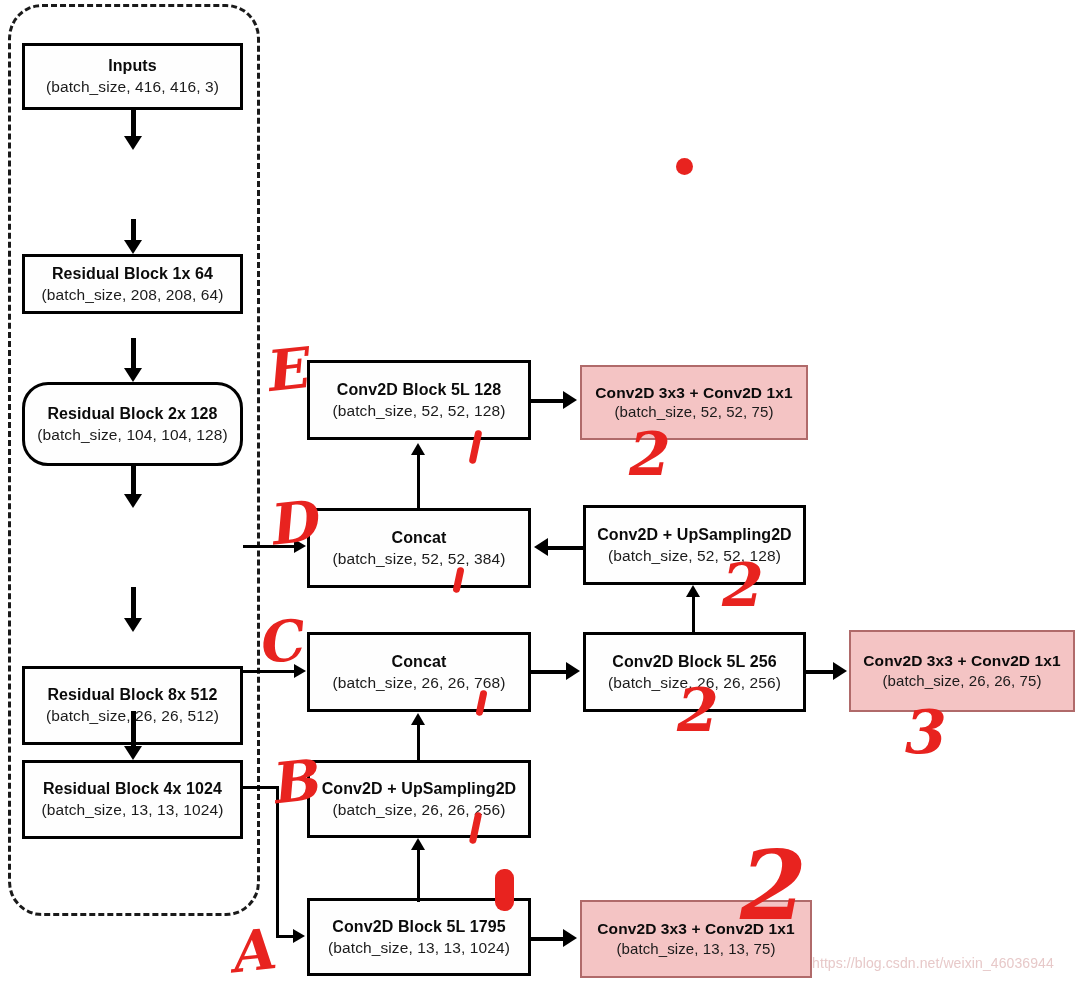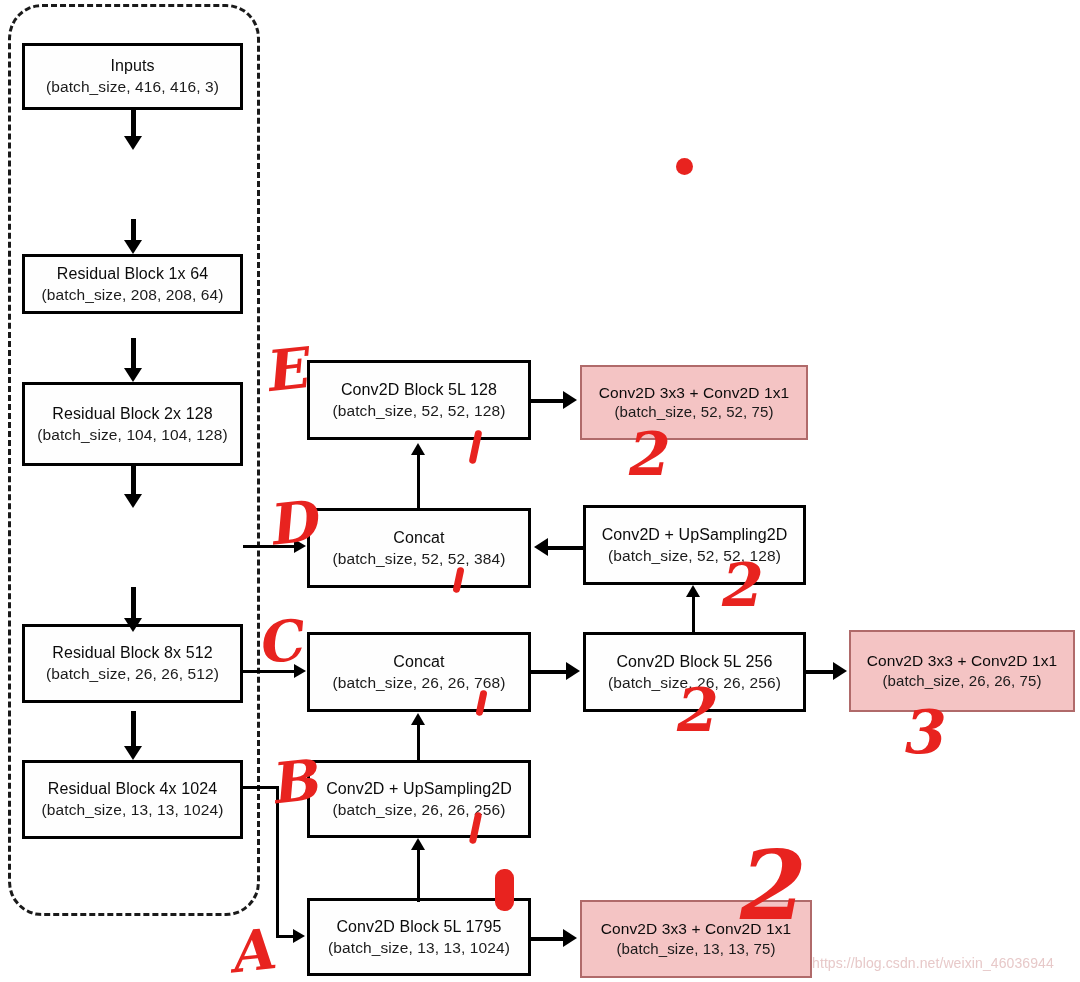--- a/index.html
+++ b/index.html
@@ -44,21 +44,21 @@
     display: flex;
     flex-direction: column;
     align-items: center;
     justify-content: center;
     text-align: center;
     padding: 2px 4px;
     line-height: 1.25;
   }
   .node .ttl {
     font-size: 16px;
-    font-weight: normal;
+    font-weight: bold;
     color: #0b0b0b;
     white-space: nowrap;
     letter-spacing: .1px;
   }
   .node .sub {
     font-size: 15.5px;
     font-weight: 400;
     color: #1b1b1b;
     white-space: nowrap;
     margin-top: 1px;
@@ -173,27 +173,27 @@
     <div class="ttl">Inputs</div>
     <div class="sub">(batch_size, 416, 416, 3)</div>
   </div>
 
 
   <div class="node" style="left:22px; top:254px; width:221px; height:60px;">
     <div class="ttl">Residual Block 1x  64</div>
     <div class="sub">(batch_size, 208, 208, 64)</div>
   </div>
 
-  <div class="node" style="left:22px; top:382px; width:221px; height:84px;">
+  <div class="node" style="left:22px; top:382px; width:221px; height:84px;border-radius:26px;">
     <div class="ttl">Residual Block 2x  128</div>
     <div class="sub">(batch_size, 104, 104, 128)</div>
   </div>
 
 
-  <div class="node" style="left:22px; top:624px; width:221px; height:79px;text-align:center;">
+  <div class="node" style="left:22px; top:666px; width:221px; height:79px;text-align:center;">
     <div class="ttl">Residual Block 8x  512</div>
     <div class="sub">(batch_size, 26, 26, 512)</div>
   </div>
 
   <div class="node" style="left:22px; top:760px; width:221px; height:79px;">
     <div class="ttl">Residual Block 4x  1024</div>
     <div class="sub">(batch_size, 13, 13, 1024)</div>
   </div>
 
   <div class="edge-v" style="left:131px; top:110px; width:5px; height:30px;"></div>

